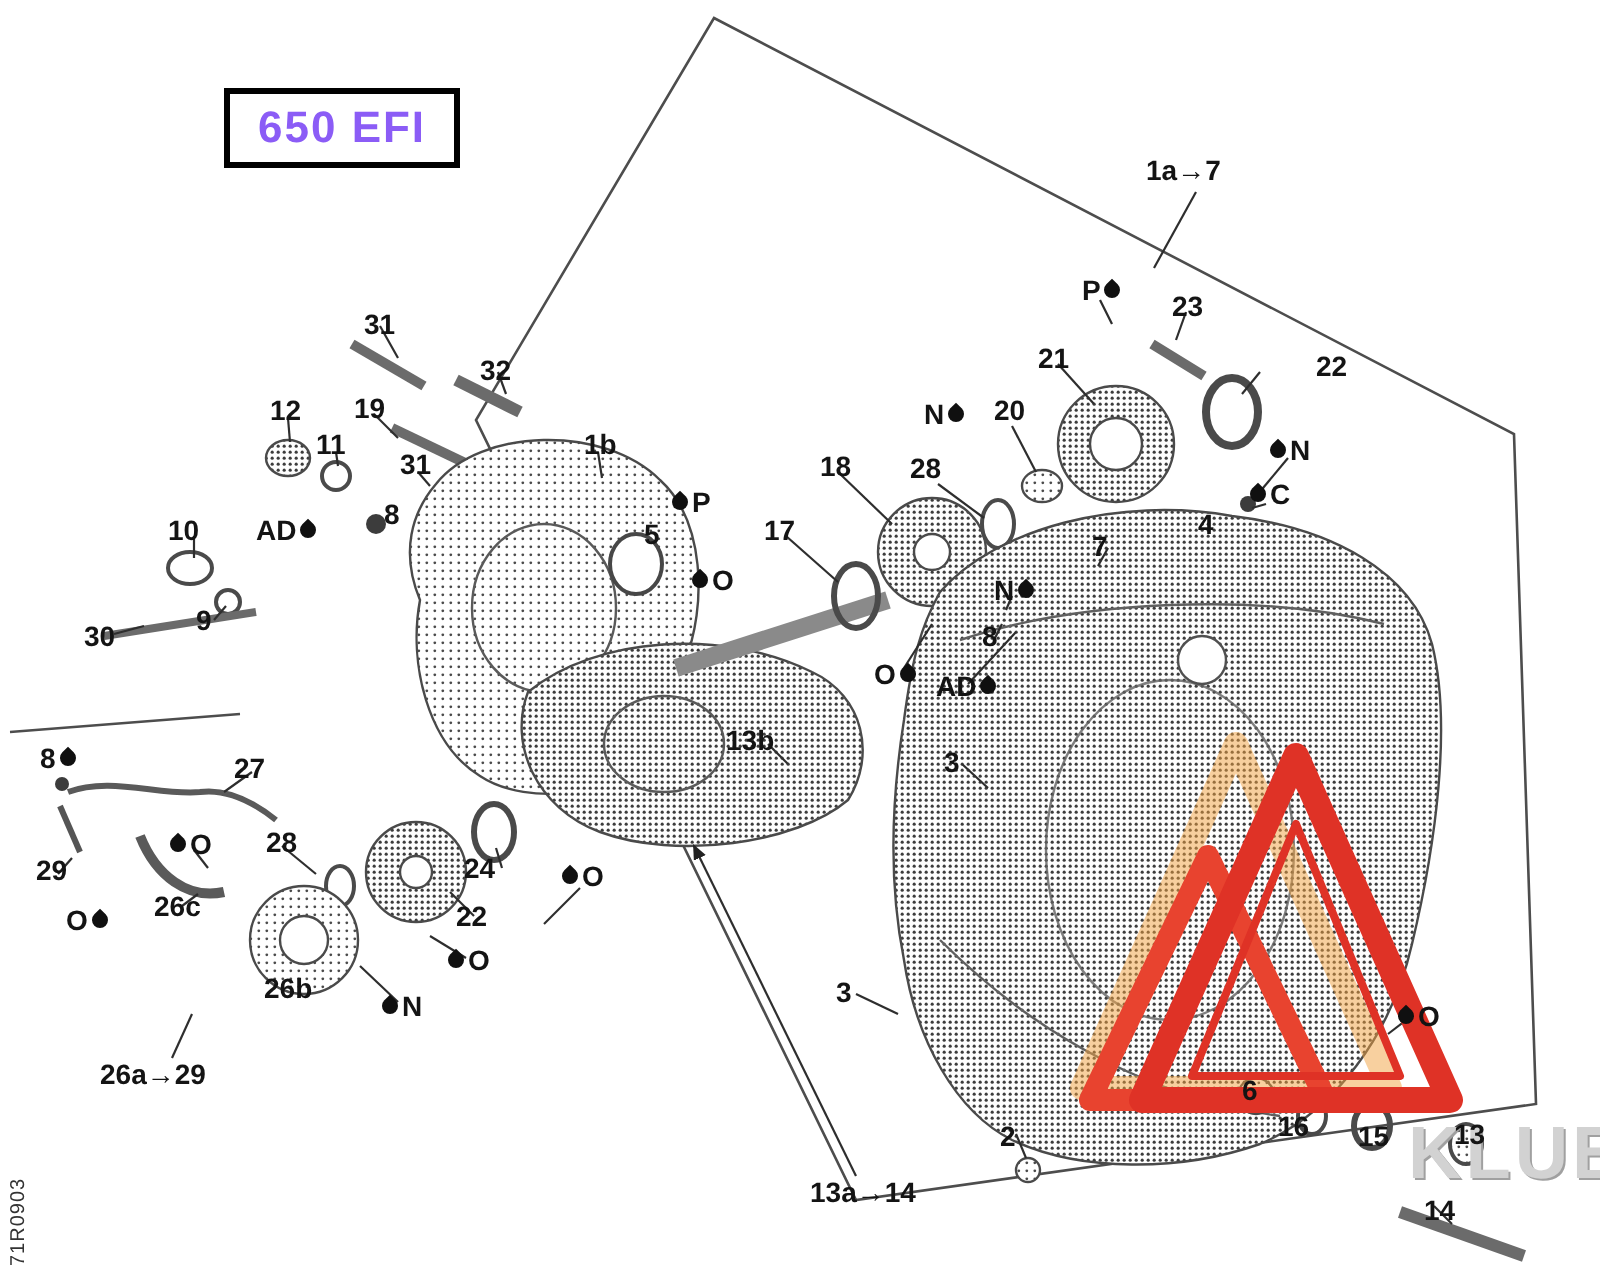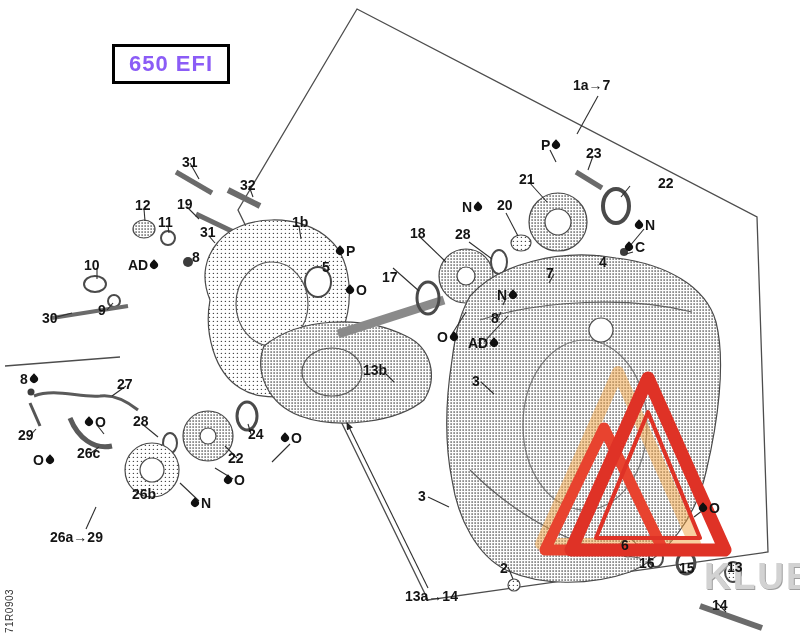--- a/index.html
+++ b/index.html
@@ -256,21 +256,21 @@
       <div class="callout" style="left: 622px; top: 176px; margin-left: 36px;">
         <span>22</span>
       </div>
       <div class="callout" style="left: 635px; top: 218px;">
         <span class="drop"></span>
         <span>N</span>
       </div>
       <div class="callout" style="left: 455px; top: 227px;">
         <span>28</span>
       </div>
-      <div class="callout" style="left: 382px; top: 258px; margin-top: 12px;">
+      <div class="callout" style="left: 382px; top: 258px;">
         <span>17</span>
       </div>
       <div class="callout" style="left: 546px; top: 266px;">
         <span>7</span>
       </div>
       <div class="callout" style="left: 625px; top: 240px;">
         <span class="drop"></span>
         <span>C</span>
       </div>
       <div class="callout" style="left: 599px; top: 255px;">
@@ -314,21 +314,21 @@
       <div class="callout" style="left: 18px; top: 428px;">
         <span>29</span>
       </div>
       <div class="callout" style="left: 77px; top: 446px;">
         <span>26c</span>
       </div>
       <div class="callout" style="left: 33px; top: 453px;">
         <span>O</span>
         <span class="drop"></span>
       </div>
-      <div class="callout" style="left: 248px; top: 427px;">
+      <div class="callout" style="left: 232px; top: 427px;">
         <span>24</span>
       </div>
       <div class="callout" style="left: 281px; top: 431px;">
         <span class="drop"></span>
         <span>O</span>
       </div>
       <div class="callout" style="left: 228px; top: 451px;">
         <span>22</span>
       </div>
       <div class="callout" style="left: 224px; top: 473px;">

